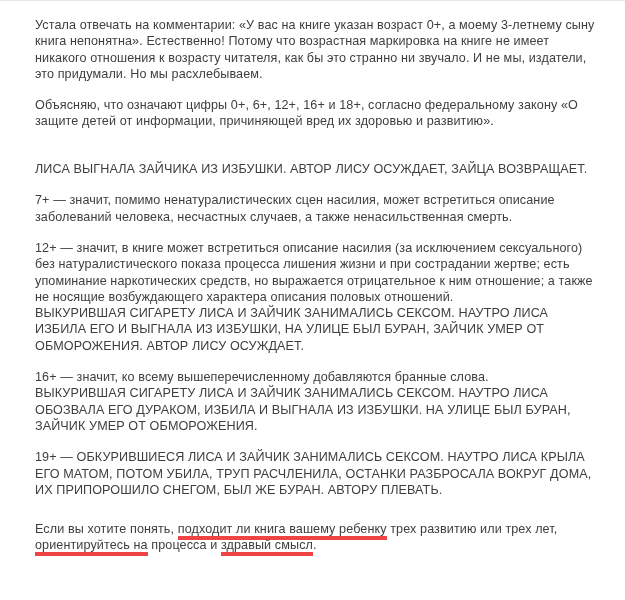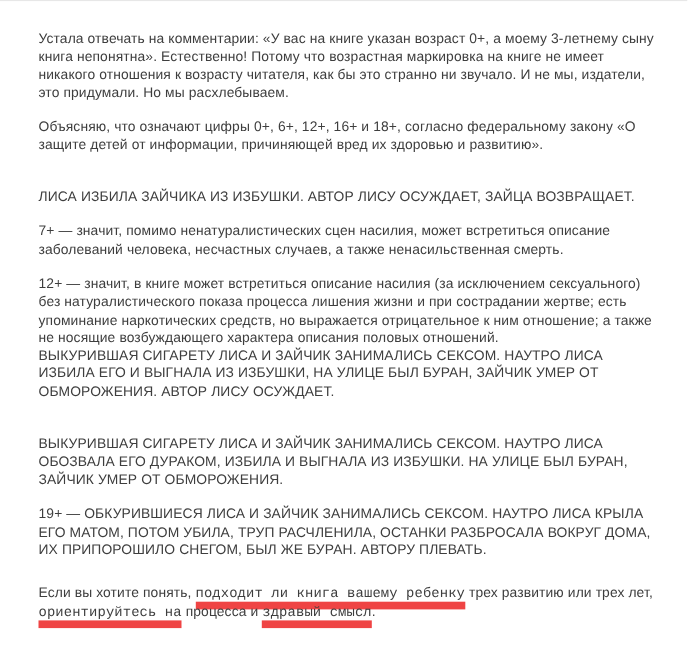--- a/index.html
+++ b/index.html
@@ -4,57 +4,56 @@
 <style>
   html, body {
     margin: 0;
     padding: 0;
     background: #ffffff;
   }
   .page {
     width: 625px;
     height: 600px;
     box-sizing: border-box;
-    padding: 26px 30px 0 35px;
+    padding: 16px 30px 0 35px;
     border-top: 1px solid #e7e7e7;
     overflow: hidden;
     font-family: "Liberation Sans", "DejaVu Sans", sans-serif;
     font-size: 12.6px;
     line-height: 16.3px;
     color: #3e3e3e;
     letter-spacing: 0.1px;
   }
   .para {
     margin: 0 0 15px 0;
   }
   .para.conclusion {
     margin-top: 23px;
   }
   .inline-link {
     color: inherit;
     text-decoration: none;
-    border-bottom: 7px solid #ef4444;
+    border-bottom: 4px solid #ef4444;
     cursor: pointer;
-    font-family: Liberation Mono, monospace;
   }
 </style>
 </head>
 <body>
 
 <main class="page">
 
   <p class="para">Устала отвечать на комментарии: «У вас на книге указан возраст 0+, а моему 3-летнему сыну книга непонятна». Естественно! Потому что возрастная маркировка на книге не имеет никакого отношения к возрасту читателя, как бы это странно ни звучало. И не мы, издатели, это придумали. Но мы расхлебываем.</p>
 
   <p class="para">Объясняю, что означают цифры 0+, 6+, 12+, 16+ и 18+, согласно федеральному закону «О защите детей от информации, причиняющей вред их здоровью и развитию».</p>
 
-  <p class="para"><br><span>ЛИСА ИЗБИЛА ЗАЙЧИКА ИЗ ИЗБУШКИ. АВТОР ЛИСУ ОСУЖДАЕТ, ЗАЙЦА ВОЗВРАЩАЕТ.</span></p>
+  <p class="para"><br><span>ЛИСА ВЫГНАЛА ЗАЙЧИКА ИЗ ИЗБУШКИ. АВТОР ЛИСУ ОСУЖДАЕТ, ЗАЙЦА ВОЗВРАЩАЕТ.</span></p>
 
   <p class="para"><span>7+ — значит, помимо ненатуралистических сцен насилия, может встретиться описание заболеваний человека, несчастных случаев, а также ненасильственная смерть.</span><br></p>
 
   <p class="para"><span>12+ — значит, в книге может встретиться описание насилия (за исключением сексуального) без натуралистического показа процесса лишения жизни и при сострадании жертве; есть упоминание наркотических средств, но выражается отрицательное к ним отношение; а также не носящие возбуждающего характера описания половых отношений.</span><br><span>ВЫКУРИВШАЯ СИГАРЕТУ ЛИСА И ЗАЙЧИК ЗАНИМАЛИСЬ СЕКСОМ. НАУТРО ЛИСА ИЗБИЛА ЕГО И ВЫГНАЛА ИЗ ИЗБУШКИ, НА УЛИЦЕ БЫЛ БУРАН, ЗАЙЧИК УМЕР ОТ ОБМОРОЖЕНИЯ. АВТОР ЛИСУ ОСУЖДАЕТ.</span></p>
 
-  <p class="para"><br><span>ВЫКУРИВШАЯ СИГАРЕТУ ЛИСА И ЗАЙЧИК ЗАНИМАЛИСЬ СЕКСОМ. НАУТРО ЛИСА ОБОЗВАЛА ЕГО ДУРАКОМ, ИЗБИЛА И ВЫГНАЛА ИЗ ИЗБУШКИ. НА УЛИЦЕ БЫЛ БУРАН, ЗАЙЧИК УМЕР ОТ ОБМОРОЖЕНИЯ.</span></p>
+  <p class="para"><span>16+ — значит, ко всему вышеперечисленному добавляются бранные слова.</span><br><span>ВЫКУРИВШАЯ СИГАРЕТУ ЛИСА И ЗАЙЧИК ЗАНИМАЛИСЬ СЕКСОМ. НАУТРО ЛИСА ОБОЗВАЛА ЕГО ДУРАКОМ, ИЗБИЛА И ВЫГНАЛА ИЗ ИЗБУШКИ. НА УЛИЦЕ БЫЛ БУРАН, ЗАЙЧИК УМЕР ОТ ОБМОРОЖЕНИЯ.</span></p>
 
   <p class="para"><span>19+ — ОБКУРИВШИЕСЯ ЛИСА И ЗАЙЧИК ЗАНИМАЛИСЬ СЕКСОМ. НАУТРО ЛИСА КРЫЛА ЕГО МАТОМ, ПОТОМ УБИЛА, ТРУП РАСЧЛЕНИЛА, ОСТАНКИ РАЗБРОСАЛА ВОКРУГ ДОМА, ИХ ПРИПОРОШИЛО СНЕГОМ, БЫЛ ЖЕ БУРАН. АВТОРУ ПЛЕВАТЬ.</span></p>
 
   <p class="para conclusion"><span>Если вы хотите понять, </span><a href="#" class="inline-link">подходит ли книга вашему ребенку</a><span> трех развитию или трех лет, </span><a href="#" class="inline-link">ориентируйтесь на</a><span> процесса и </span><a href="#" class="inline-link">здравый смысл</a><span>.</span></p>
 
 </main>
 
 </body></html>

